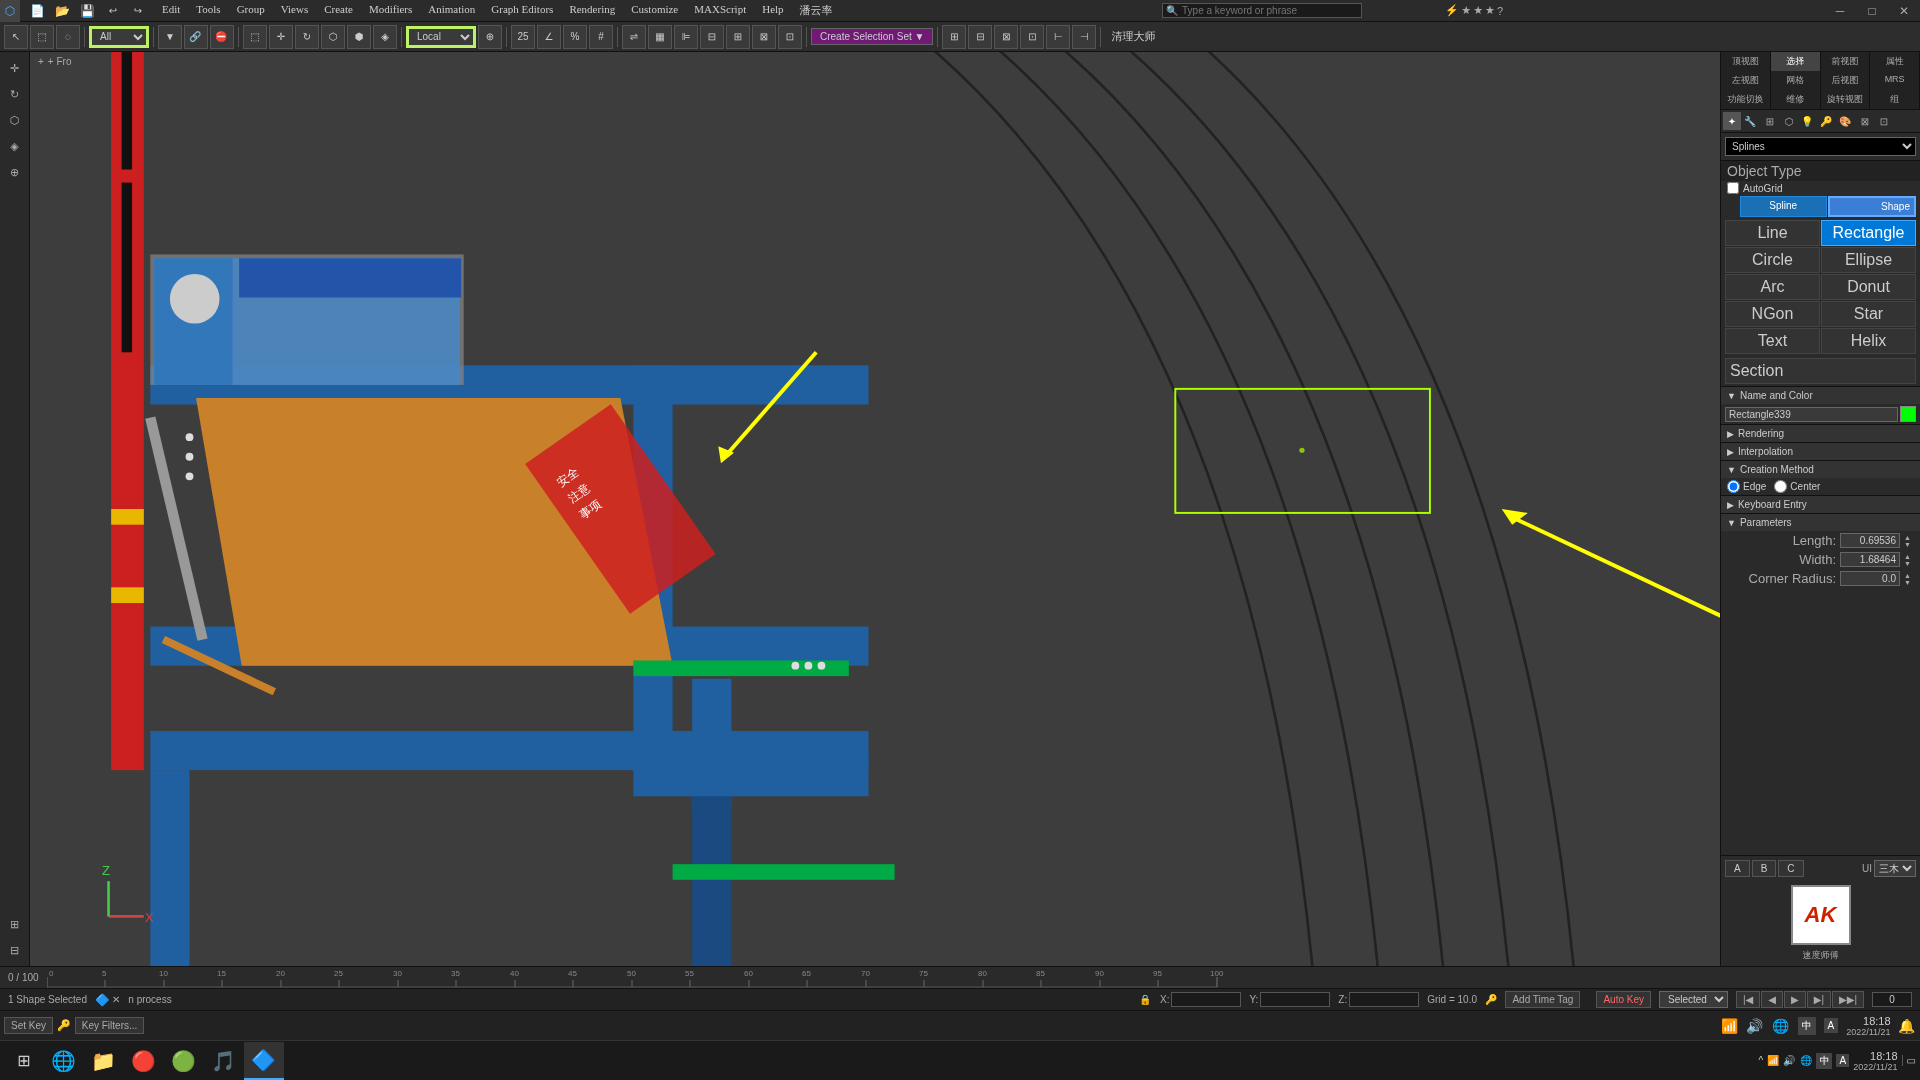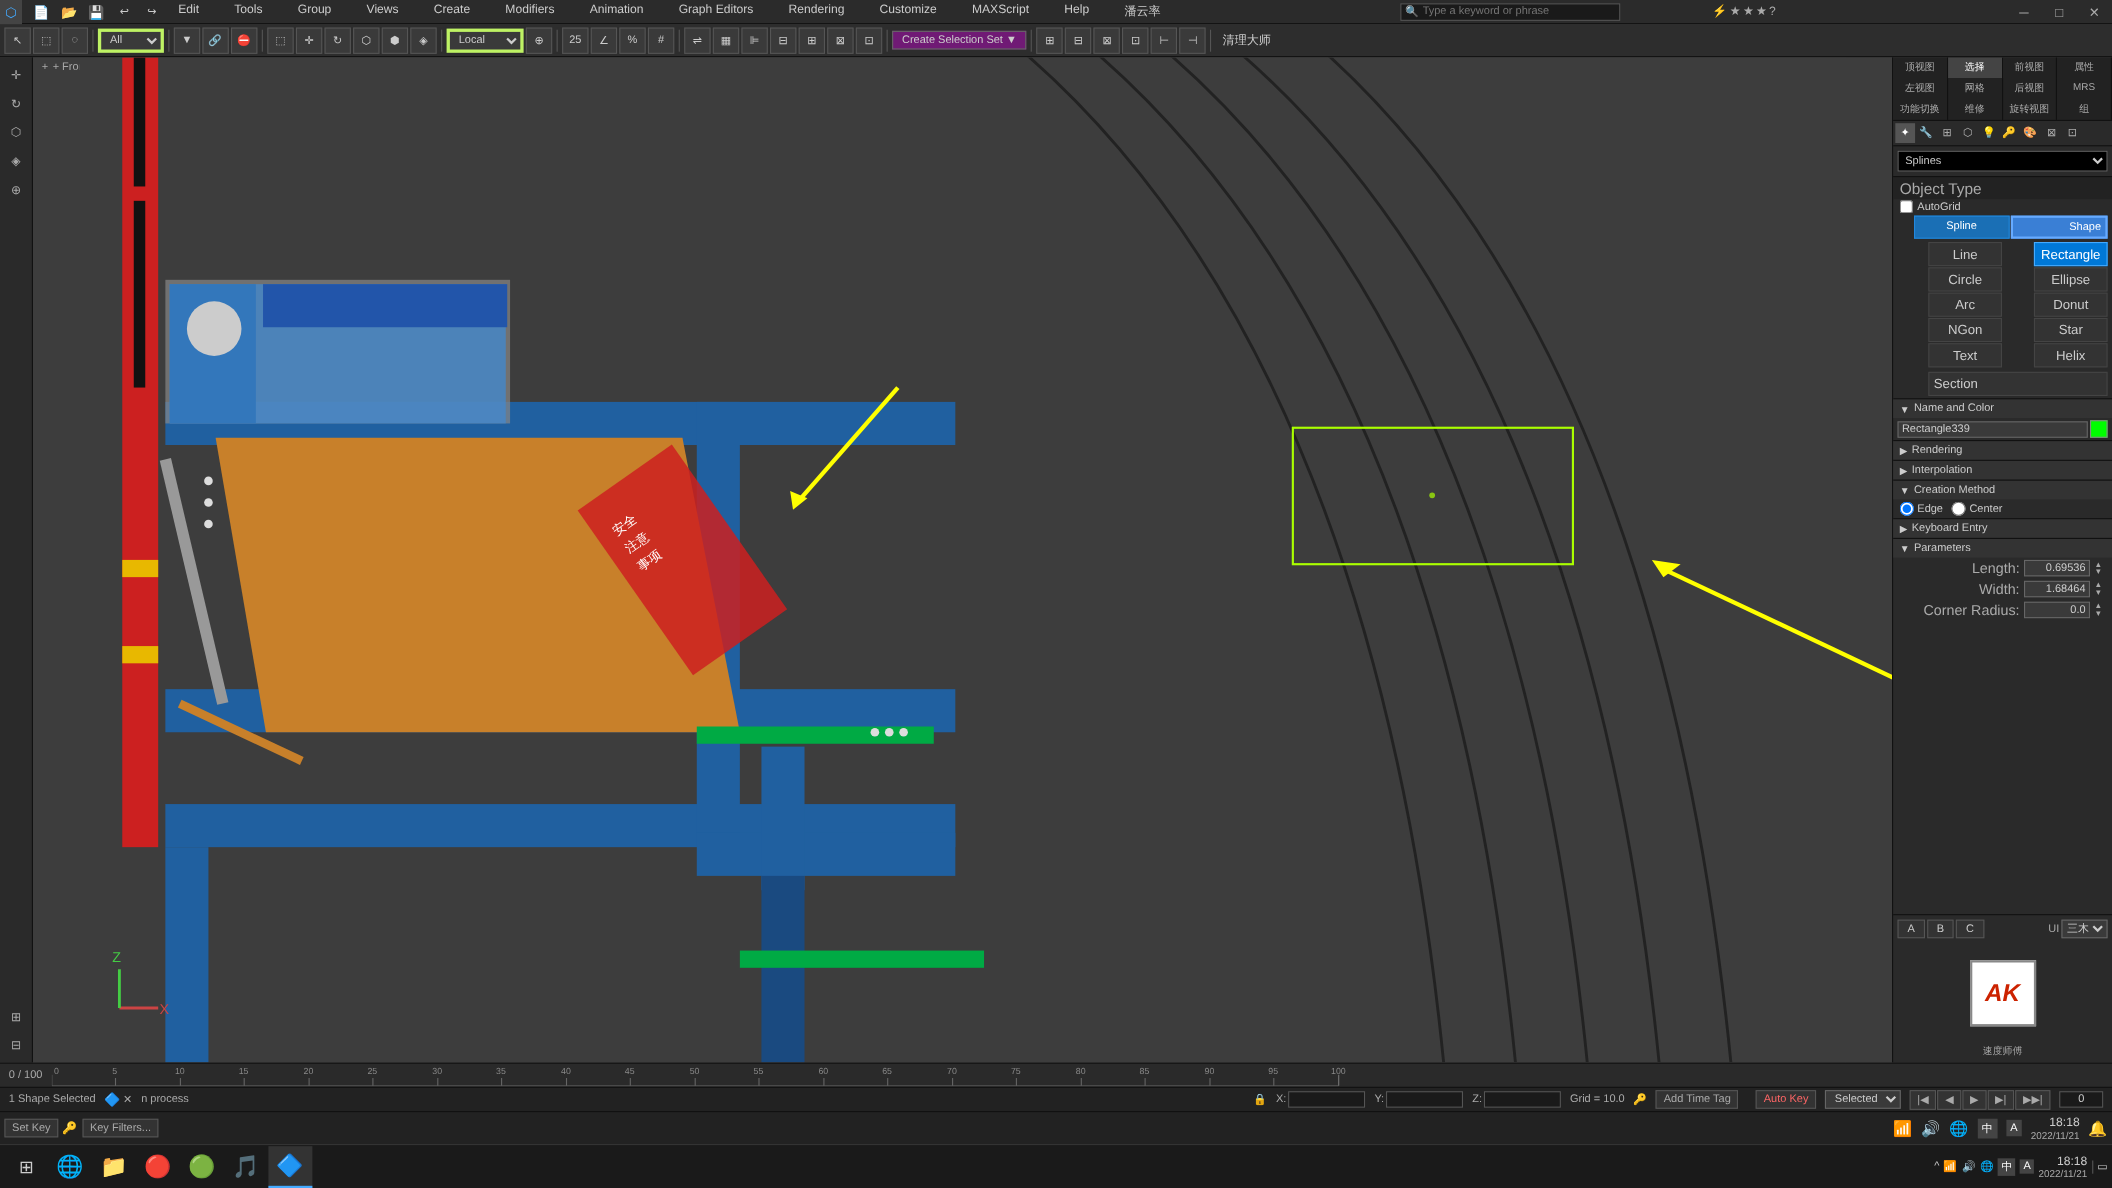--- a/index.html
+++ b/index.html
@@ -4,21 +4,21 @@
   <style>
     * { margin: 0; padding: 0; box-sizing: border-box; }
     body { width: 1920px; height: 1080px; overflow: hidden; background: #3a3a3a; font-family: 'Arial', sans-serif; font-size: 11px; color: #ccc; }
 
     
     #menu-bar {
       width: 100%; height: 22px; background: #2b2b2b; display: flex; align-items: center;
       border-bottom: 1px solid #111;
     }
     #menu-bar .app-icon { width: 20px; height: 22px; background: #444; display: flex; align-items: center; justify-content: center; margin-right: 2px; }
-    #menu-bar .menu-items { display: flex; gap: 16px; }
+    #menu-bar .menu-items { display: flex; gap: 0; font-family: Liberation Serif, serif; }
     #menu-bar .menu-item { padding: 2px 8px; color: #ccc; font-size: 11px; cursor: pointer; white-space: nowrap; }
     #menu-bar .menu-search { margin-left: auto; display: flex; align-items: center; background: #1a1a1a; border: 1px solid #555; padding: 1px 4px; width: 200px; margin-right: 80px; }
     #menu-bar .menu-search input { background: transparent; border: none; color: #aaa; font-size: 10px; outline: none; width: 100%; }
     #menu-bar .win-controls { display: flex; margin-left: auto; }
     #menu-bar .win-btn { width: 32px; height: 22px; display: flex; align-items: center; justify-content: center; color: #aaa; cursor: pointer; font-size: 12px; }
 
     
     #toolbar {
       width: 100%; height: 30px; background: #2d2d2d; display: flex; align-items: center;
       border-bottom: 1px solid #111; padding: 0 4px; gap: 2px;
@@ -44,21 +44,21 @@
     .rp-icon { width: 18px; height: 18px; display: flex; align-items: center; justify-content: center; font-size: 10px; color: #aaa; cursor: pointer; }
     .rp-icon.active { color: #fff; background: #555; }
 
     
     #rp-dropdown { margin: 4px; }
     #rp-dropdown select { width: 100%; background: #3a3a3a; border: 1px solid #666; color: #ccc; font-size: 10px; padding: 2px; }
 
     
     .rp-section-title { font-size: 14px; color: #aaa; padding: 2px 6px; background: #222; border-top: 1px solid #111; }
     .rp-grid { display: grid; grid-template-columns: 1fr 1fr; gap: 1px; padding: 2px 4px; }
-    .rp-grid-item { padding: 3px 4px; font-size: 12px; color: #ccc; cursor: pointer; background: #333; border: 1px solid #444; text-align: center; margin-left: 28px; }
+    .rp-grid-item { padding: 3px 4px; font-size: 16px; color: #ccc; cursor: pointer; background: #333; border: 1px solid #444; text-align: center; }
     .rp-grid-item.highlighted { background: #0078d7; }
 
     
     .rp-collapsible { display: flex; align-items: center; padding: 3px 6px; background: #333; border-top: 1px solid #111; cursor: pointer; font-size: 10px; color: #ccc; }
     .rp-arrow { margin-right: 4px; font-size: 9px; }
 
     
     .rp-name-row { display: flex; align-items: center; padding: 2px 4px; gap: 2px; }
     .rp-name-input { flex: 1; background: #3a3a3a; border: 1px solid #666; color: #ccc; font-size: 10px; padding: 1px 3px; }
     .rp-color-btn { width: 16px; height: 16px; background: #00ff00; border: 1px solid #888; cursor: pointer; }
@@ -97,21 +97,21 @@
 
     
     .coord-box { display: flex; align-items: center; gap: 2px; }
     .coord-label { color: #aaa; font-size: 10px; }
     .coord-input { width: 70px; background: #1a1a1a; border: 1px solid #555; color: #ccc; font-size: 10px; padding: 1px 3px; }
 
     
     .grid-label { color: #aaa; font-size: 10px; }
 
     
-    #ak-logo { width: 60px; height: 60px; background: #fff; margin: 16px; display: flex; align-items: center; justify-content: center; font-size: 24px; font-weight: bold; color: #cc2200; border: 2px solid #888; }
+    #ak-logo { width: 60px; height: 60px; background: #fff; margin: 4px; display: flex; align-items: center; justify-content: center; font-size: 24px; font-weight: bold; color: #cc2200; border: 2px solid #888; }
     #ak-footer { font-size: 9px; color: #aaa; text-align: center; }
 
     
     .ot-row { display: flex; align-items: center; padding: 1px 6px; gap: 4px; font-size: 10px; color: #ccc; }
     .ot-check { width: 12px; height: 12px; }
 
     
     #viewport-svg { position: absolute; top: 0; left: 0; width: 100%; height: 100%; }
 
   </style>

